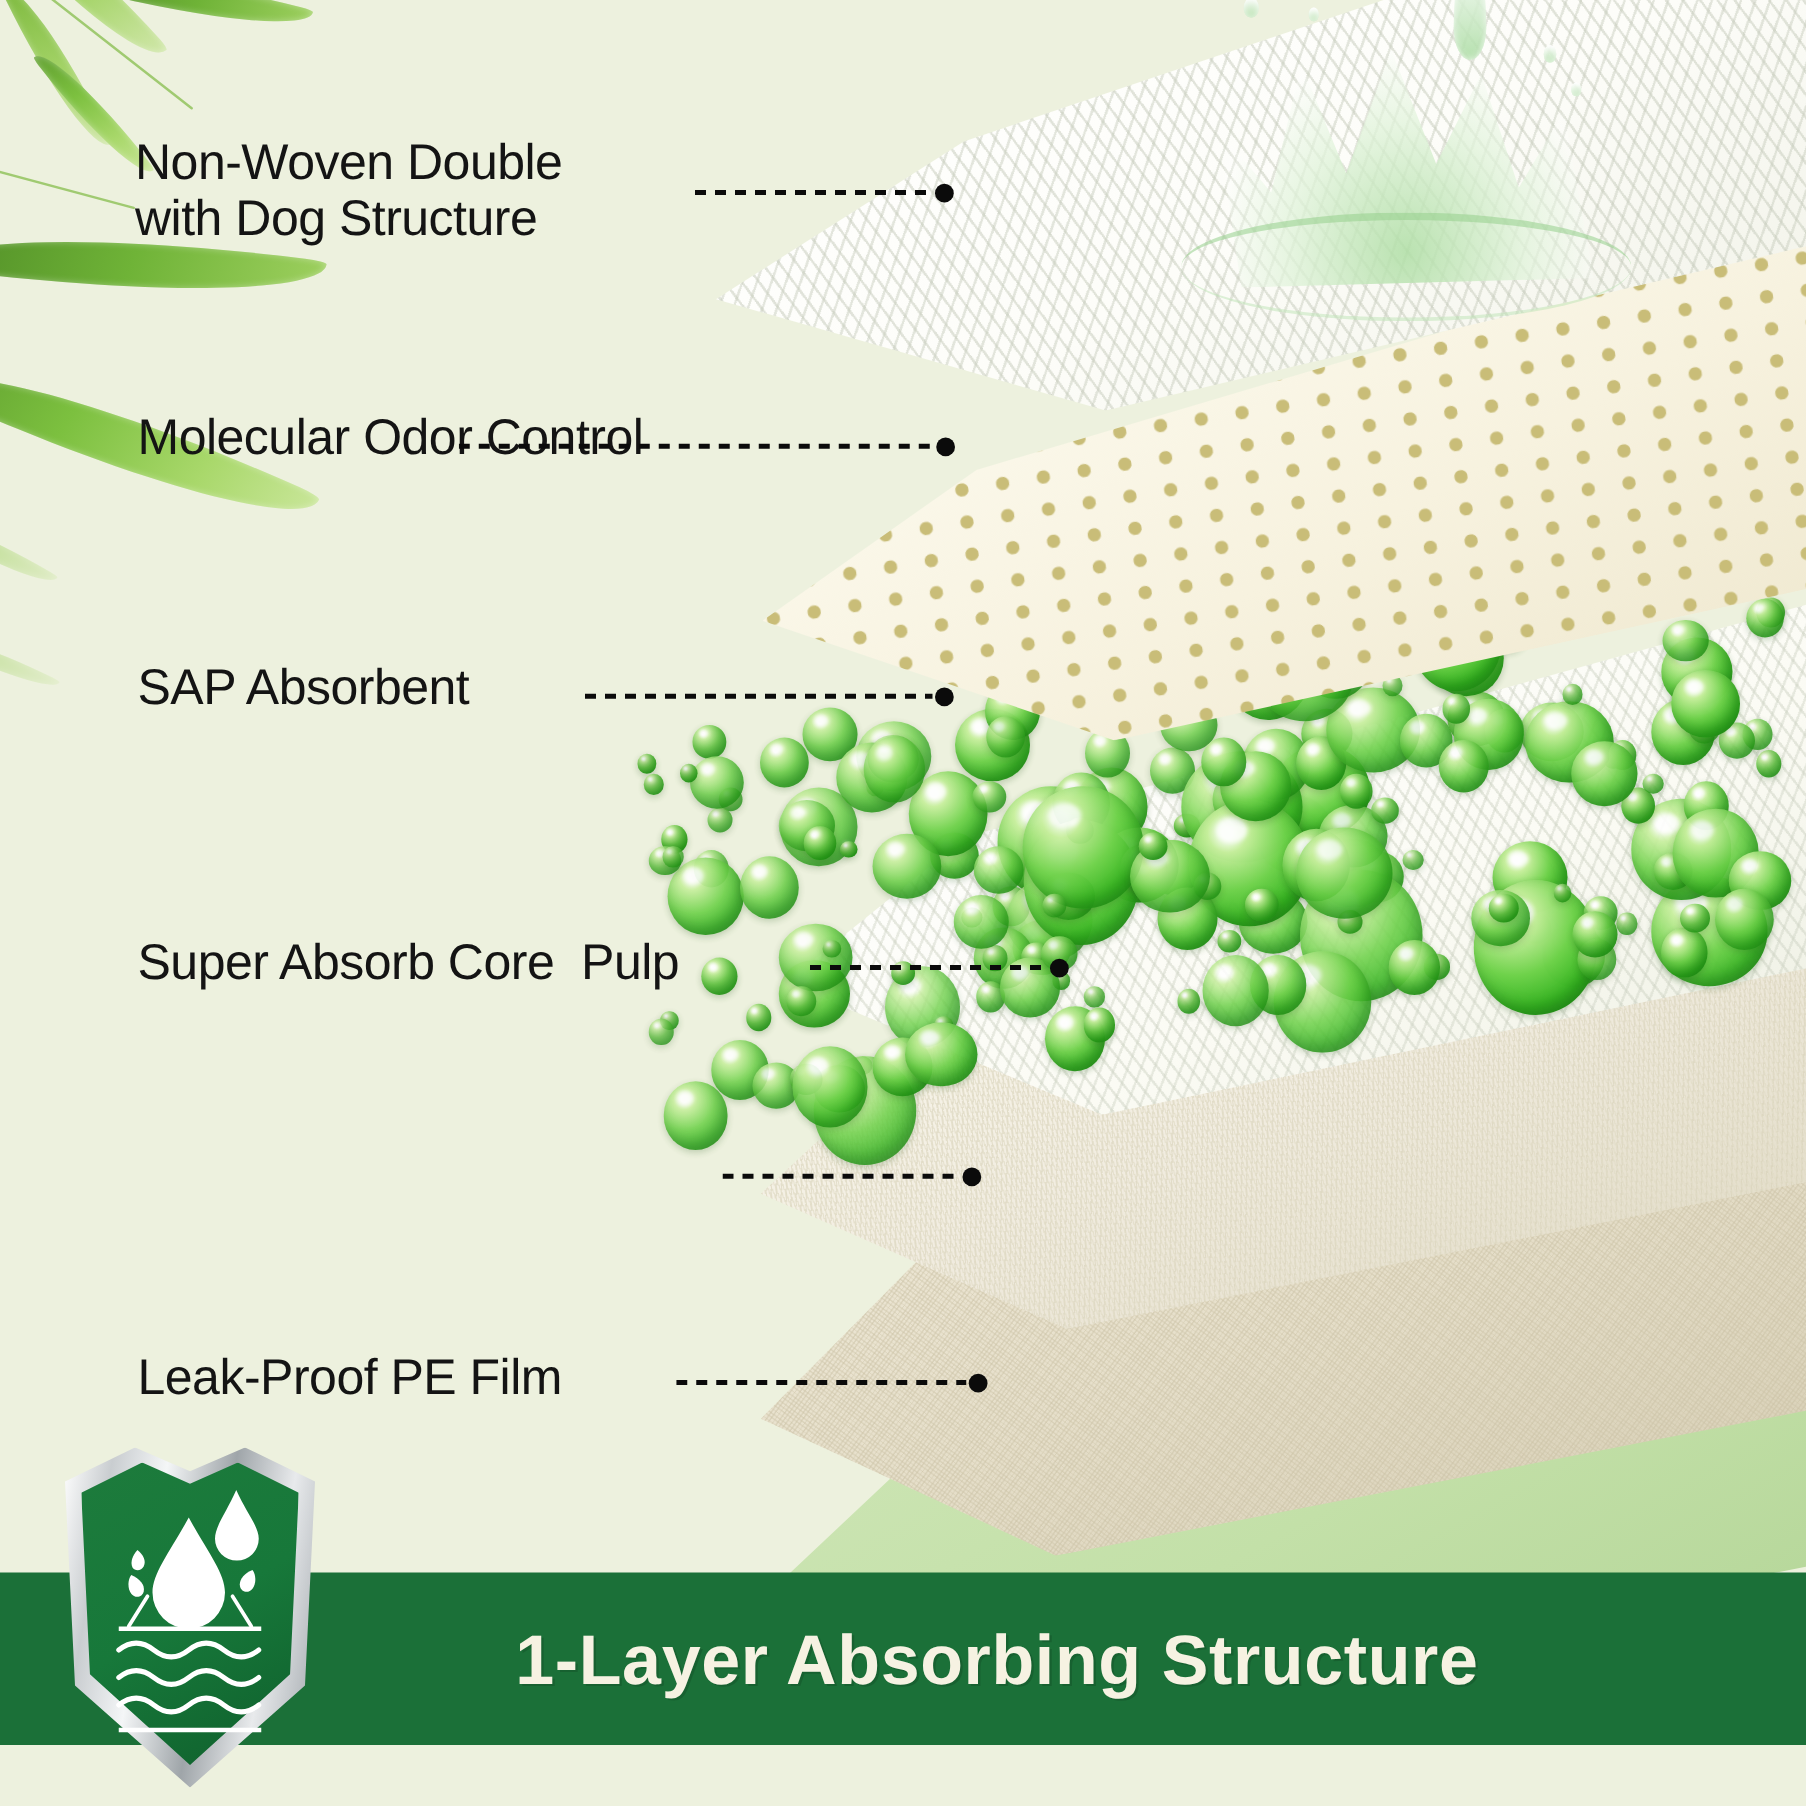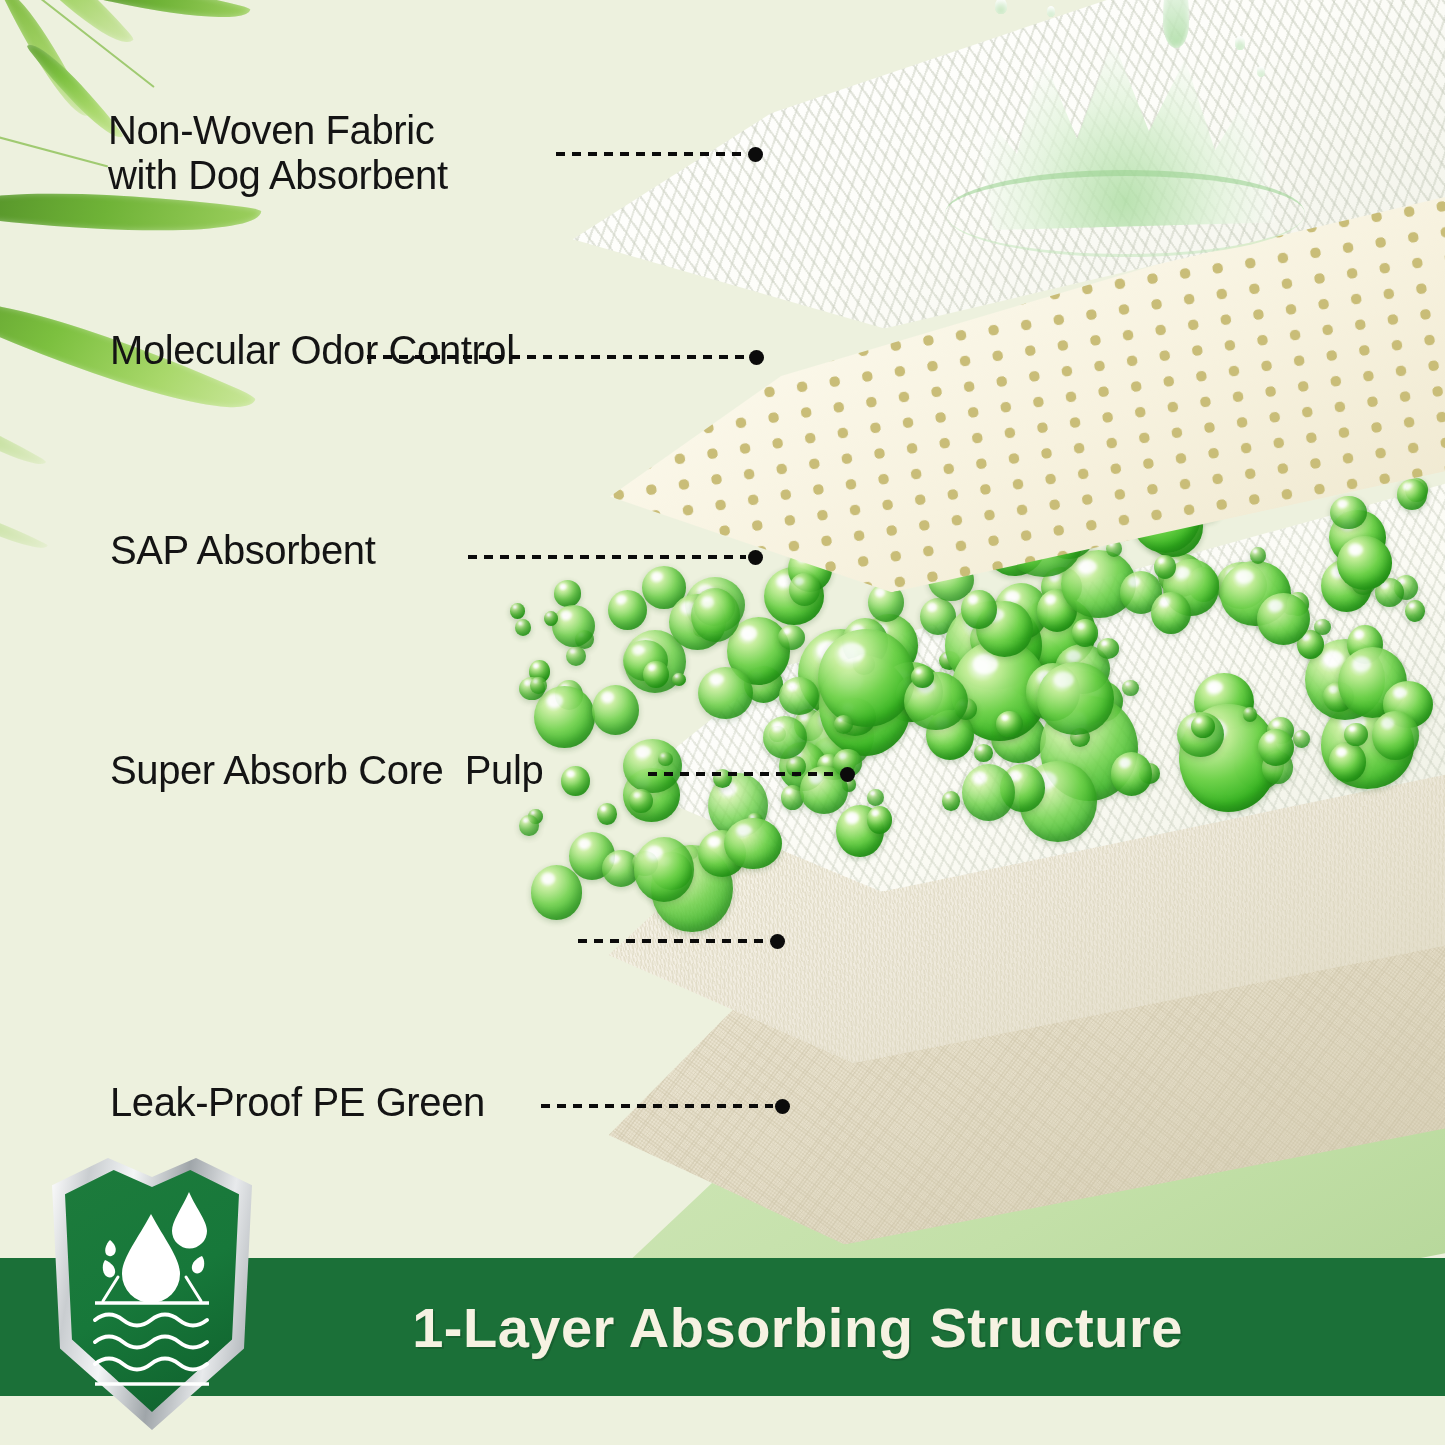--- a/index.html
+++ b/index.html
@@ -372,22 +372,22 @@
     <div class="leaf pale" style="left:-30px;top:40px;width:150px;height:26px;transform:rotate(64deg);"></div>
     <div class="leaf" style="left:10px;top:80px;width:130px;height:22px;transform:rotate(52deg);"></div>
     <div class="stem" style="left:20px;top:40px;width:150px;transform:rotate(38deg);"></div>
     <div class="stem" style="left:-10px;top:150px;width:120px;transform:rotate(15deg);"></div>
     <div class="leaf pale" style="left:-70px;top:430px;width:120px;height:18px;transform:rotate(30deg);opacity:.5;"></div>
     <div class="leaf pale" style="left:-60px;top:520px;width:110px;height:16px;transform:rotate(26deg);opacity:.4;"></div>
   </div>
 
   <div class="callout" style="left:108px;top:108px;">
     <div>
-      <div class="label">Non-Woven Fabric</div>
-      <div class="label">with Dog Absorbent</div>
+      <div class="label">Non-Woven Double</div>
+      <div class="label">with Dog Structure</div>
     </div>
   </div>
   <div class="leader" style="position:absolute;left:556px;top:144px;width:212px;">
     <div class="dashes" style="width:190px;"></div>
       <div class="dot"></div>
   </div>
 
   <div class="callout" style="left:110px;top:328px;">
     <div>
       <div class="label">Molecular Odor Control</div>
@@ -415,21 +415,21 @@
     <div class="dashes" style="width:190px;"></div>
       <div class="dot"></div>
   </div>
 
   <div class="leader" style="position:absolute;left:578px;top:931px;width:212px;">
     <div class="dashes" style="width:190px;"></div>
       <div class="dot"></div>
   </div>
 
   <div class="callout" style="left:110px;top:1080px;">
-    <div class="label">Leak-Proof PE Green</div>
+    <div class="label">Leak-Proof PE Film</div>
   </div>
   <div class="leader" style="position:absolute;left:541px;top:1096px;width:254px;">
     <div class="dashes" style="width:232px;"></div>
       <div class="dot"></div>
   </div>
 
   <div id="banner"></div>
   <div id="banner-text">1-Layer Absorbing Structure</div>
 
   <div id="shield">

